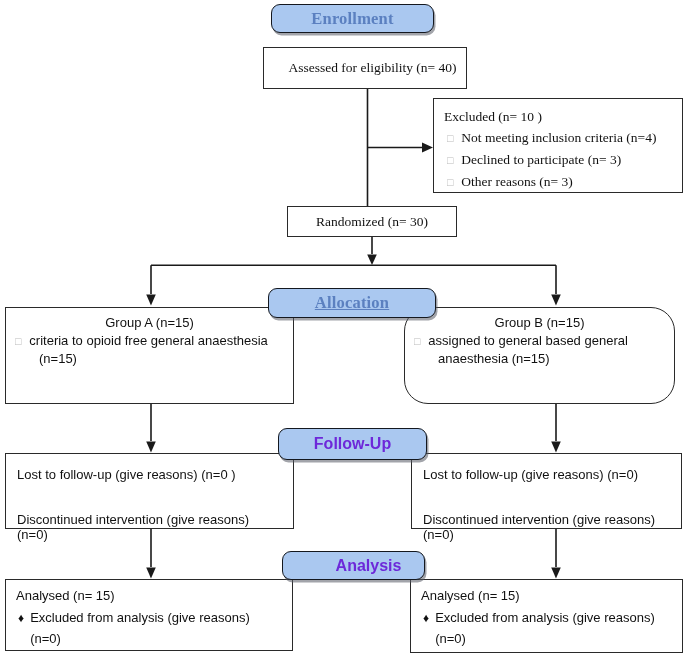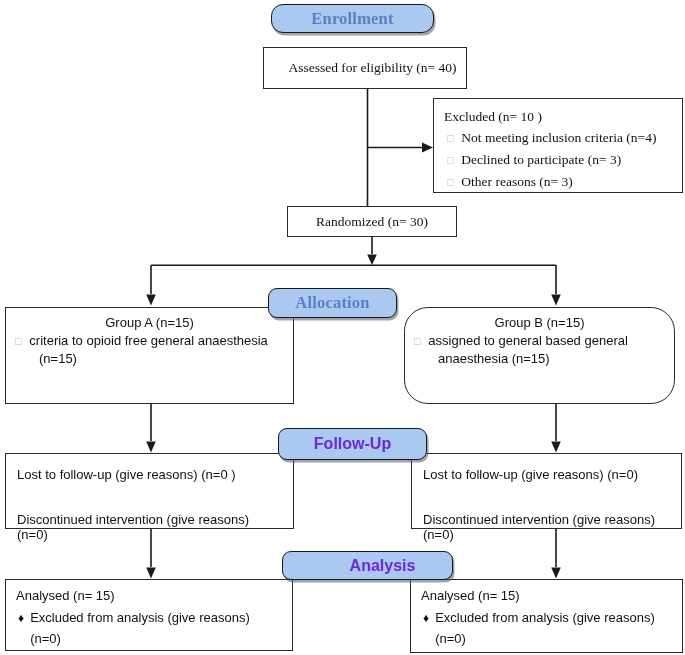--- a/index.html
+++ b/index.html
@@ -121,21 +121,21 @@
     <polygon points="151,452.5 146.2,441.5 155.8,441.5" fill="#1a1a1a"></polygon>
     <path d="M556 404 V441" stroke="#1a1a1a" stroke-width="1.6" fill="none"></path>
     <polygon points="556,452.5 551.2,441.5 560.8,441.5" fill="#1a1a1a"></polygon>
 
     <path d="M151 529 V567" stroke="#1a1a1a" stroke-width="1.6" fill="none"></path>
     <polygon points="151,578.5 146.2,567.5 155.8,567.5" fill="#1a1a1a"></polygon>
     <path d="M556 529 V567" stroke="#1a1a1a" stroke-width="1.6" fill="none"></path>
     <polygon points="556,578.5 551.2,567.5 560.8,567.5" fill="#1a1a1a"></polygon>
   </svg>
 
-  <div class="pill serif" style="left:271px; top:4px; width:163px; height:29px;border-radius:12px;">
+  <div class="pill serif" style="left:271px; top:4px; width:163px; height:29px;">
     <span>Enrollment</span>
   </div>
 
   <div class="box center serif-text" style="left:263px; top:47px; width:204px; height:42px;padding-left:15px;">
     <span>Assessed for eligibility (n= 40)</span>
   </div>
 
   <div class="box serif-text" style="left:433px; top:98px; width:250px; height:95px;">
     <div class="excluded-inner">
       <div class="excluded-title">Excluded (n= 10 )</div>
@@ -169,21 +169,21 @@
 
   <div class="box sans-text" style="left:404px; top:307px; width:271px; height:97px;border-radius:24px;">
     <div class="group-title">Group B (n=15)</div>
     <div class="group-bullet-line">
       <span class="sq-bullet">□</span>
       <span>assigned to general based general</span>
     </div>
     <div class="group-indent">anaesthesia (n=15)</div>
   </div>
 
-  <div class="pill serif" style="left:268px; top:288px; width:129px; height:30px;">
+  <div class="pill serif" style="left:268px; top:288px; width:168px; height:30px;text-decoration:underline;">
     <span>Allocation</span>
   </div>
 
   <div class="box sans-text" style="left:5px; top:453px; width:289px; height:76px;">
     <div class="fu-inner">
       <div>Lost to follow-up (give reasons) (n=0 )</div>
       <div class="fu-line2">Discontinued intervention (give reasons) (n=0)</div>
     </div>
   </div>
 
@@ -211,17 +211,17 @@
   <div class="box sans-text" style="left:410px; top:579px; width:273px; height:74px;">
     <div class="an-inner">
       <div>Analysed (n= 15)</div>
       <div class="bullet-row an-bullet-line">
         <span class="diamond-bullet">♦</span>
         <span>Excluded from analysis (give reasons) (n=0)</span>
       </div>
     </div>
   </div>
 
-  <div class="pill sans" style="left:282px; top:551px; width:171px; height:29px;padding-left:30px;">
+  <div class="pill sans" style="left:282px; top:551px; width:143px; height:29px;padding-left:30px;">
     <span>Analysis</span>
   </div>
 
 </div>
 
 </body></html>

